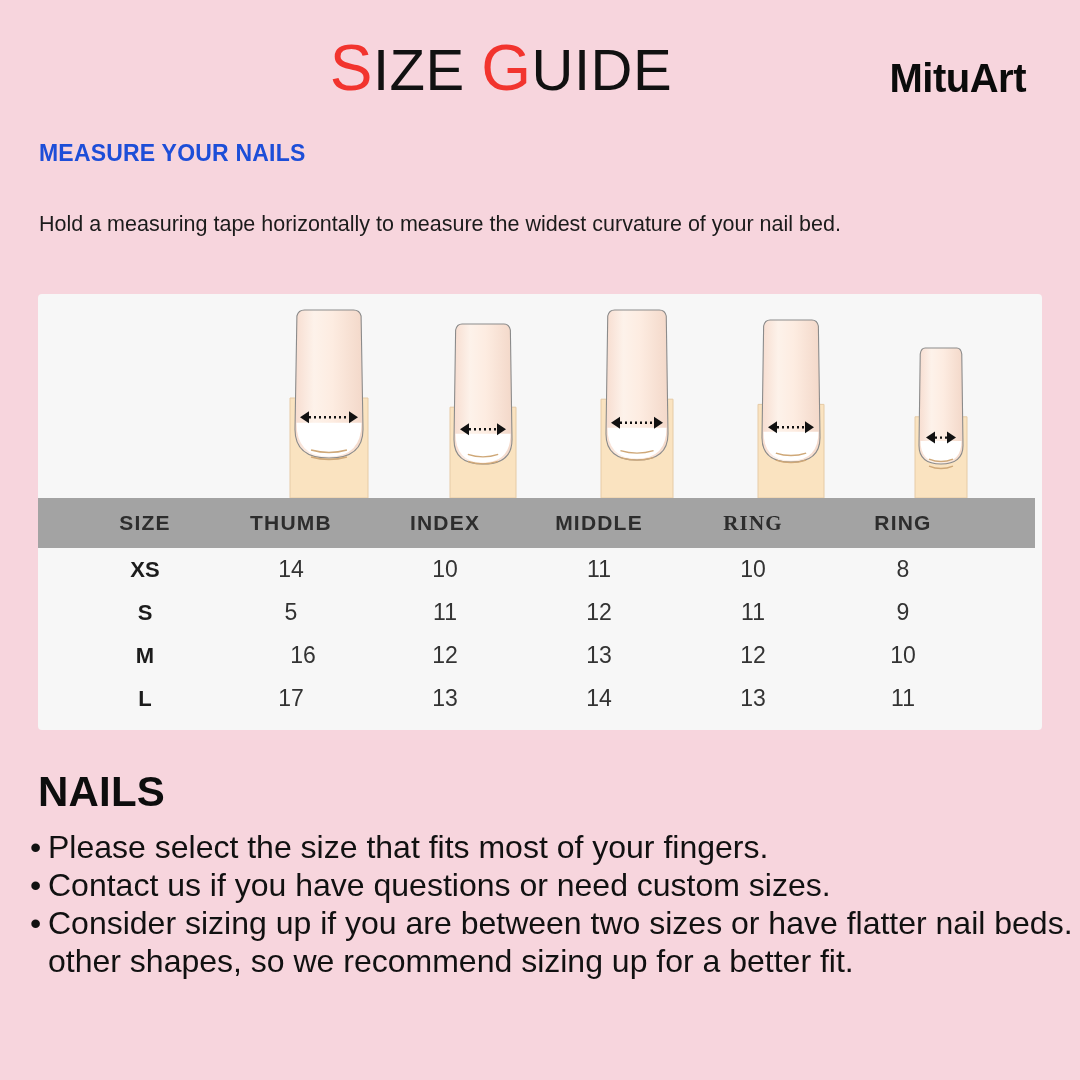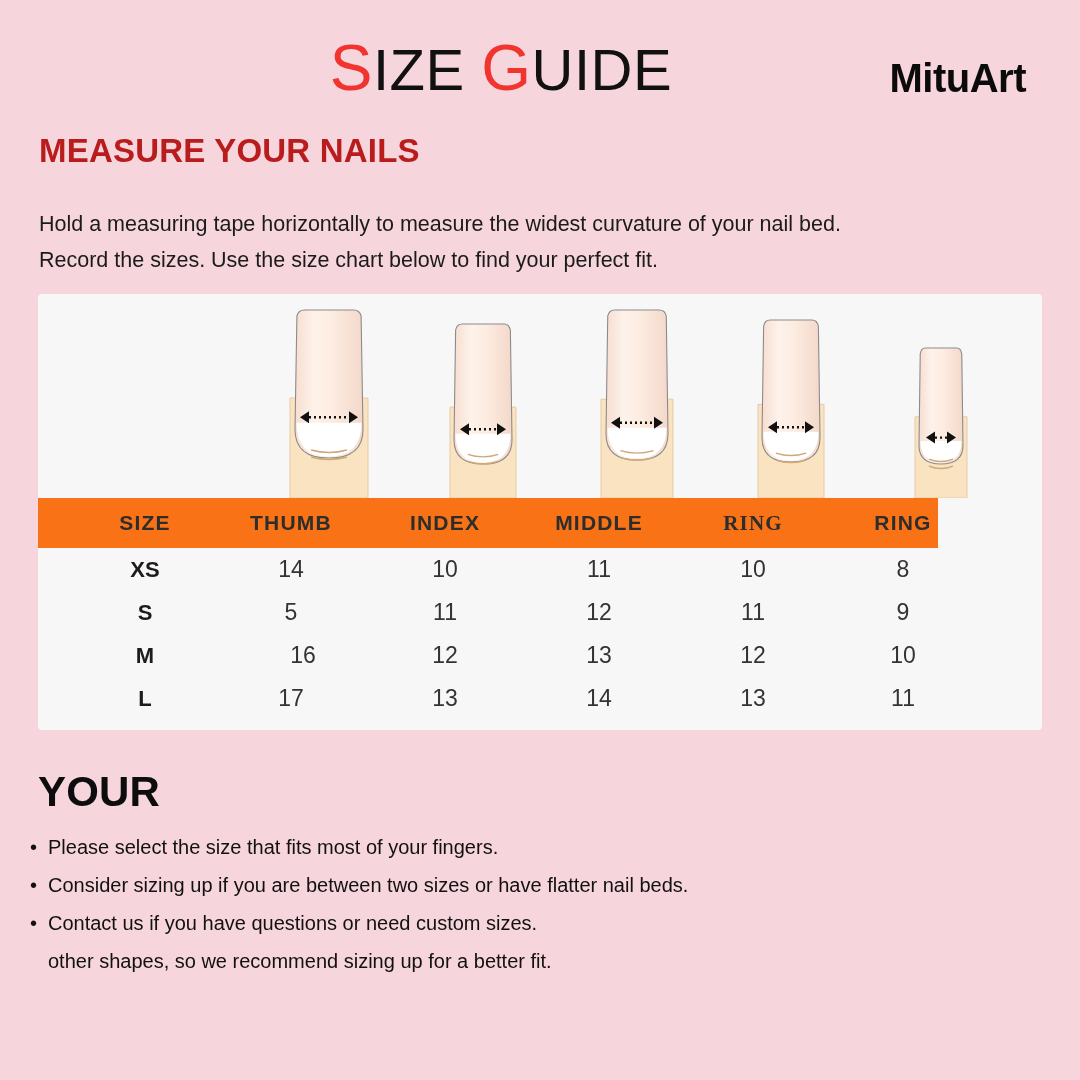--- a/index.html
+++ b/index.html
@@ -53,25 +53,25 @@
     font-weight: 700;
     letter-spacing: -0.5px;
     color: #0b0b0b;
     white-space: nowrap;
   }
 
   
   .measure-heading {
     position: absolute;
     left: 39px;
-    top: 132px;
-    font-size: 33px;
+    top: 140px;
+    font-size: 23px;
     font-weight: 700;
     letter-spacing: 0.2px;
-    color: #b91c1c;
+    color: #1d4ed8;
     white-space: nowrap;
   }
   .measure-body {
     position: absolute;
     left: 39px;
     top: 206px;
     width: 1000px;
     font-size: 21.5px;
     line-height: 36px;
     color: #1b1b1b;
@@ -101,23 +101,23 @@
   .nail {
     position: absolute;
     bottom: 0;
   }
 
   
   .thead {
     position: absolute;
     left: 0;
     top: 204px;
-    width: 900px;
+    width: 997px;
     height: 50px;
-    background: #f97316;
+    background: #a3a3a3;
   }
   .thead .cell {
     position: absolute;
     top: 0;
     height: 50px;
     line-height: 50px;
     font-size: 21px;
     font-weight: 700;
     letter-spacing: 1.2px;
     color: #2d2d2d;
@@ -165,21 +165,21 @@
     font-weight: 700;
     letter-spacing: 0.2px;
     color: #0d0d0d;
     white-space: nowrap;
   }
   .notes-list {
     position: absolute;
     left: 30px;
     top: 828px;
     width: 1040px;
-    font-size: 20px;
+    font-size: 32px;
     line-height: 38px;
     color: #111111;
   }
   .notes-list .note {
     white-space: nowrap;
     padding-left: 0;
   }
   .notes-list .note .bullet {
     display: inline-block;
     width: 18px;
@@ -195,21 +195,20 @@
 <div class="header">
   <div class="title">
     <span class="cap-red">S</span><span class="rest">IZE </span><span class="cap-red">G</span><span class="rest">UIDE</span>
   </div>
   <div class="brand">MituArt</div>
 </div>
 
 <div class="measure-heading">MEASURE YOUR NAILS</div>
 <div class="measure-body">
   <div>Hold a measuring tape horizontally to measure the widest curvature of your nail bed.</div>
-  <div>Record the sizes. Use the size chart below to find your perfect fit.</div>
 </div>
 
 <div class="panel">
 
   <div class="nails" id="nails-strip">
       <div class="nail" style="left: 247px; width: 88px; height: 190px;"><svg width="88" height="190" viewBox="0 0 88 190">
           <defs>
             <linearGradient id="ng-thumb" x1="0" y1="0" x2="1" y2="0">
               <stop offset="0%" stop-color="#f7ddd0"></stop>
               <stop offset="28%" stop-color="#fdf2ea"></stop>
@@ -339,19 +338,19 @@
         <div class="cell" style="left: 253px;">17</div>
         <div class="cell" style="left: 407px;">13</div>
         <div class="cell" style="left: 561px;">14</div>
         <div class="cell" style="left: 715px;">13</div>
         <div class="cell" style="left: 865px;">11</div>
       </div>
     </div>
 
 </div>
 
-<div class="notes-heading">YOUR</div>
+<div class="notes-heading">NAILS</div>
 <div class="notes-list" id="notes-list">
     <div class="note"><span class="bullet">•</span><span>Please select the size that fits most of your fingers.</span></div>
+    <div class="note"><span class="bullet">•</span><span>Contact us if you have questions or need custom sizes.</span></div>
     <div class="note"><span class="bullet">•</span><span>Consider sizing up if you are between two sizes or have flatter nail beds.</span></div>
-    <div class="note"><span class="bullet">•</span><span>Contact us if you have questions or need custom sizes.</span></div>
     <div class="note"><span class="cont"></span><span>other shapes, so we recommend sizing up for a better fit.</span></div>
   </div>
 
 </body></html>

